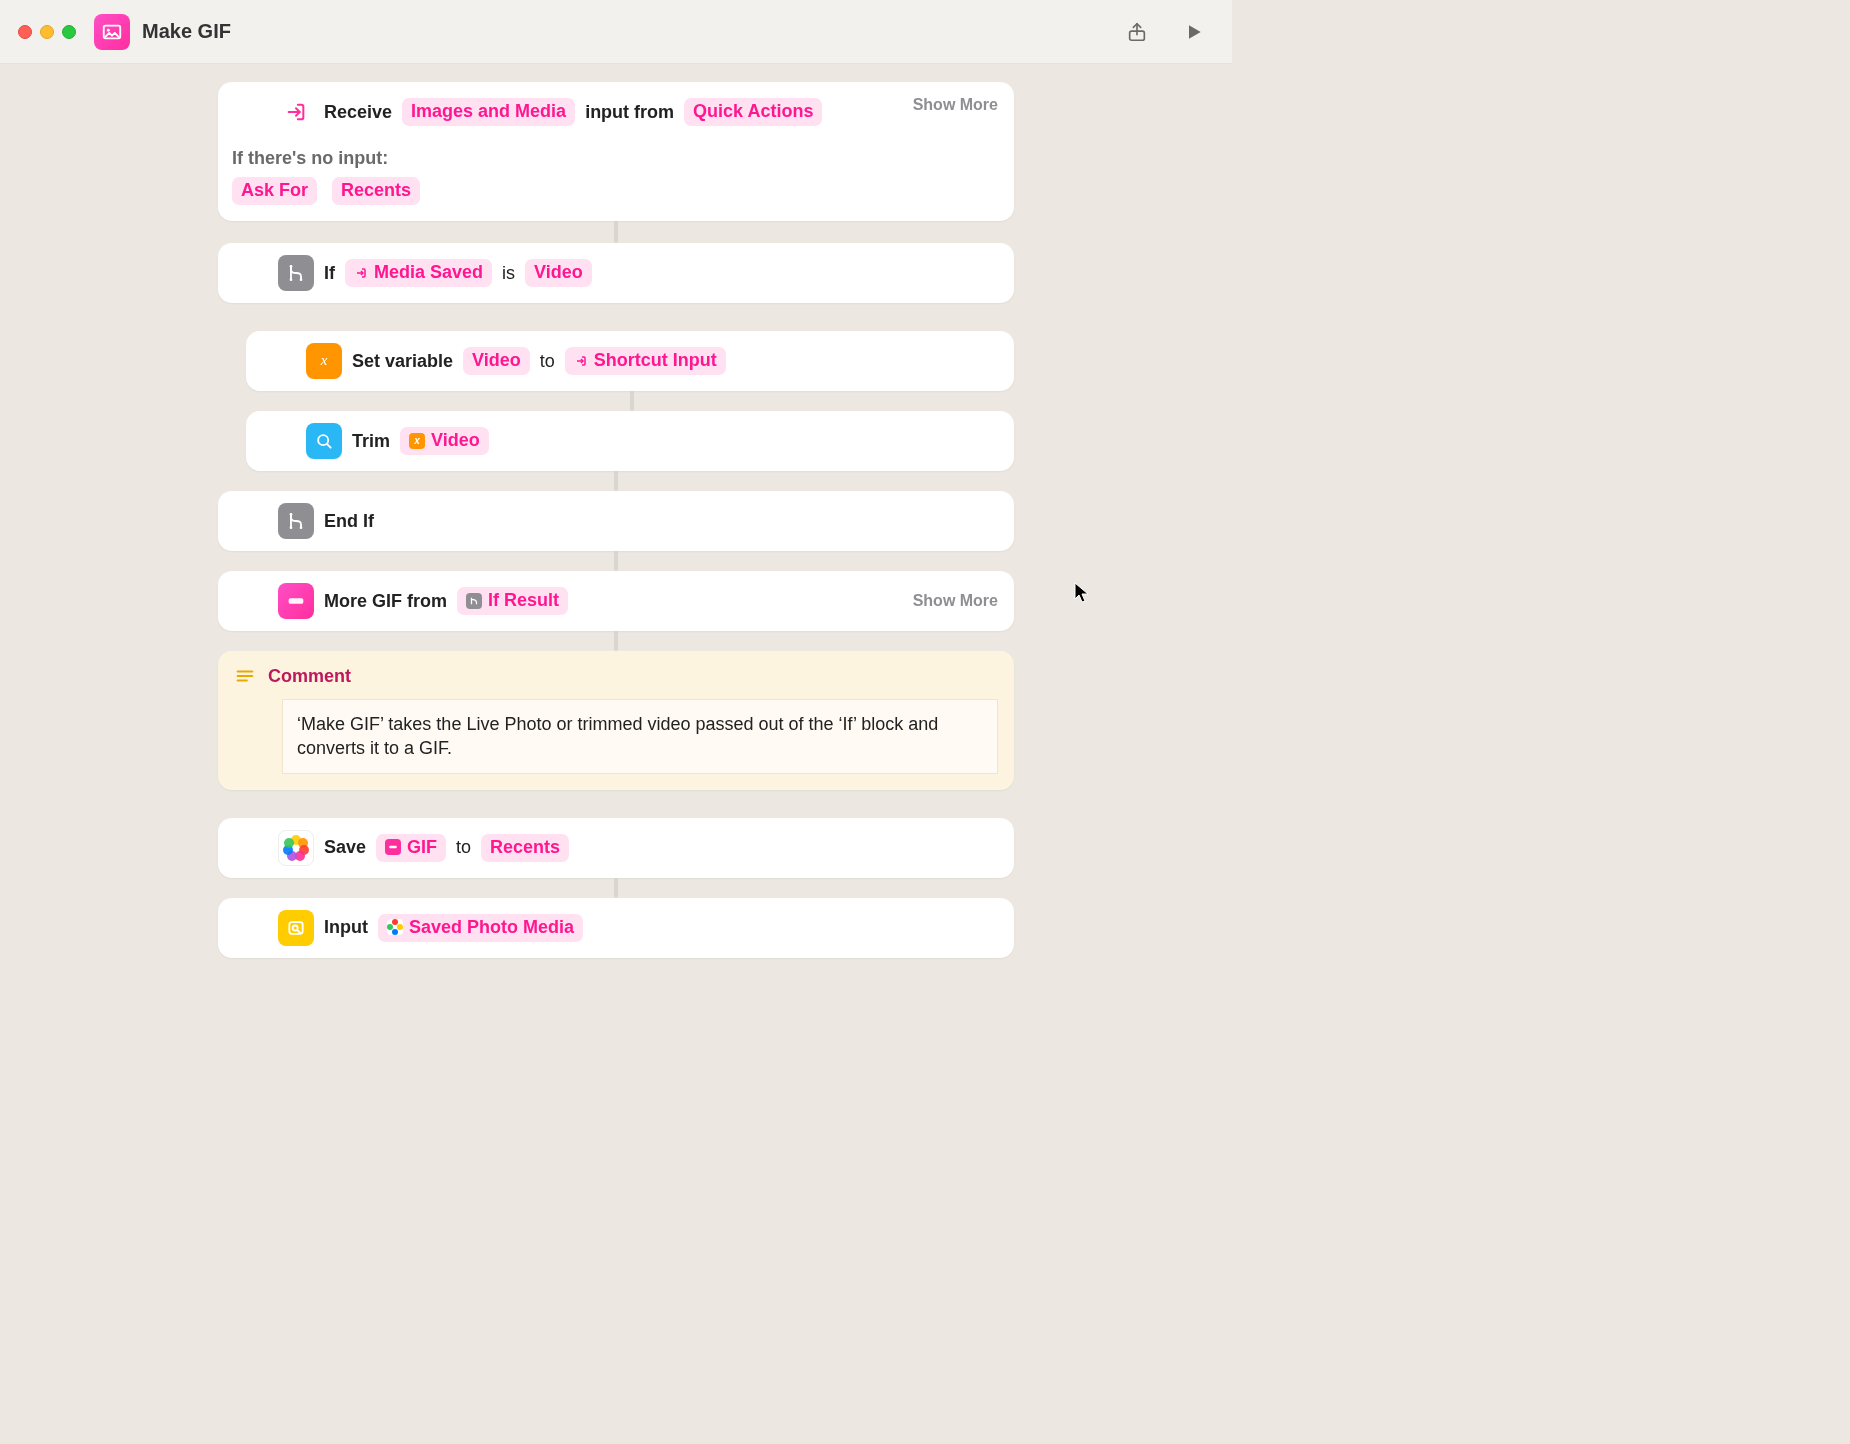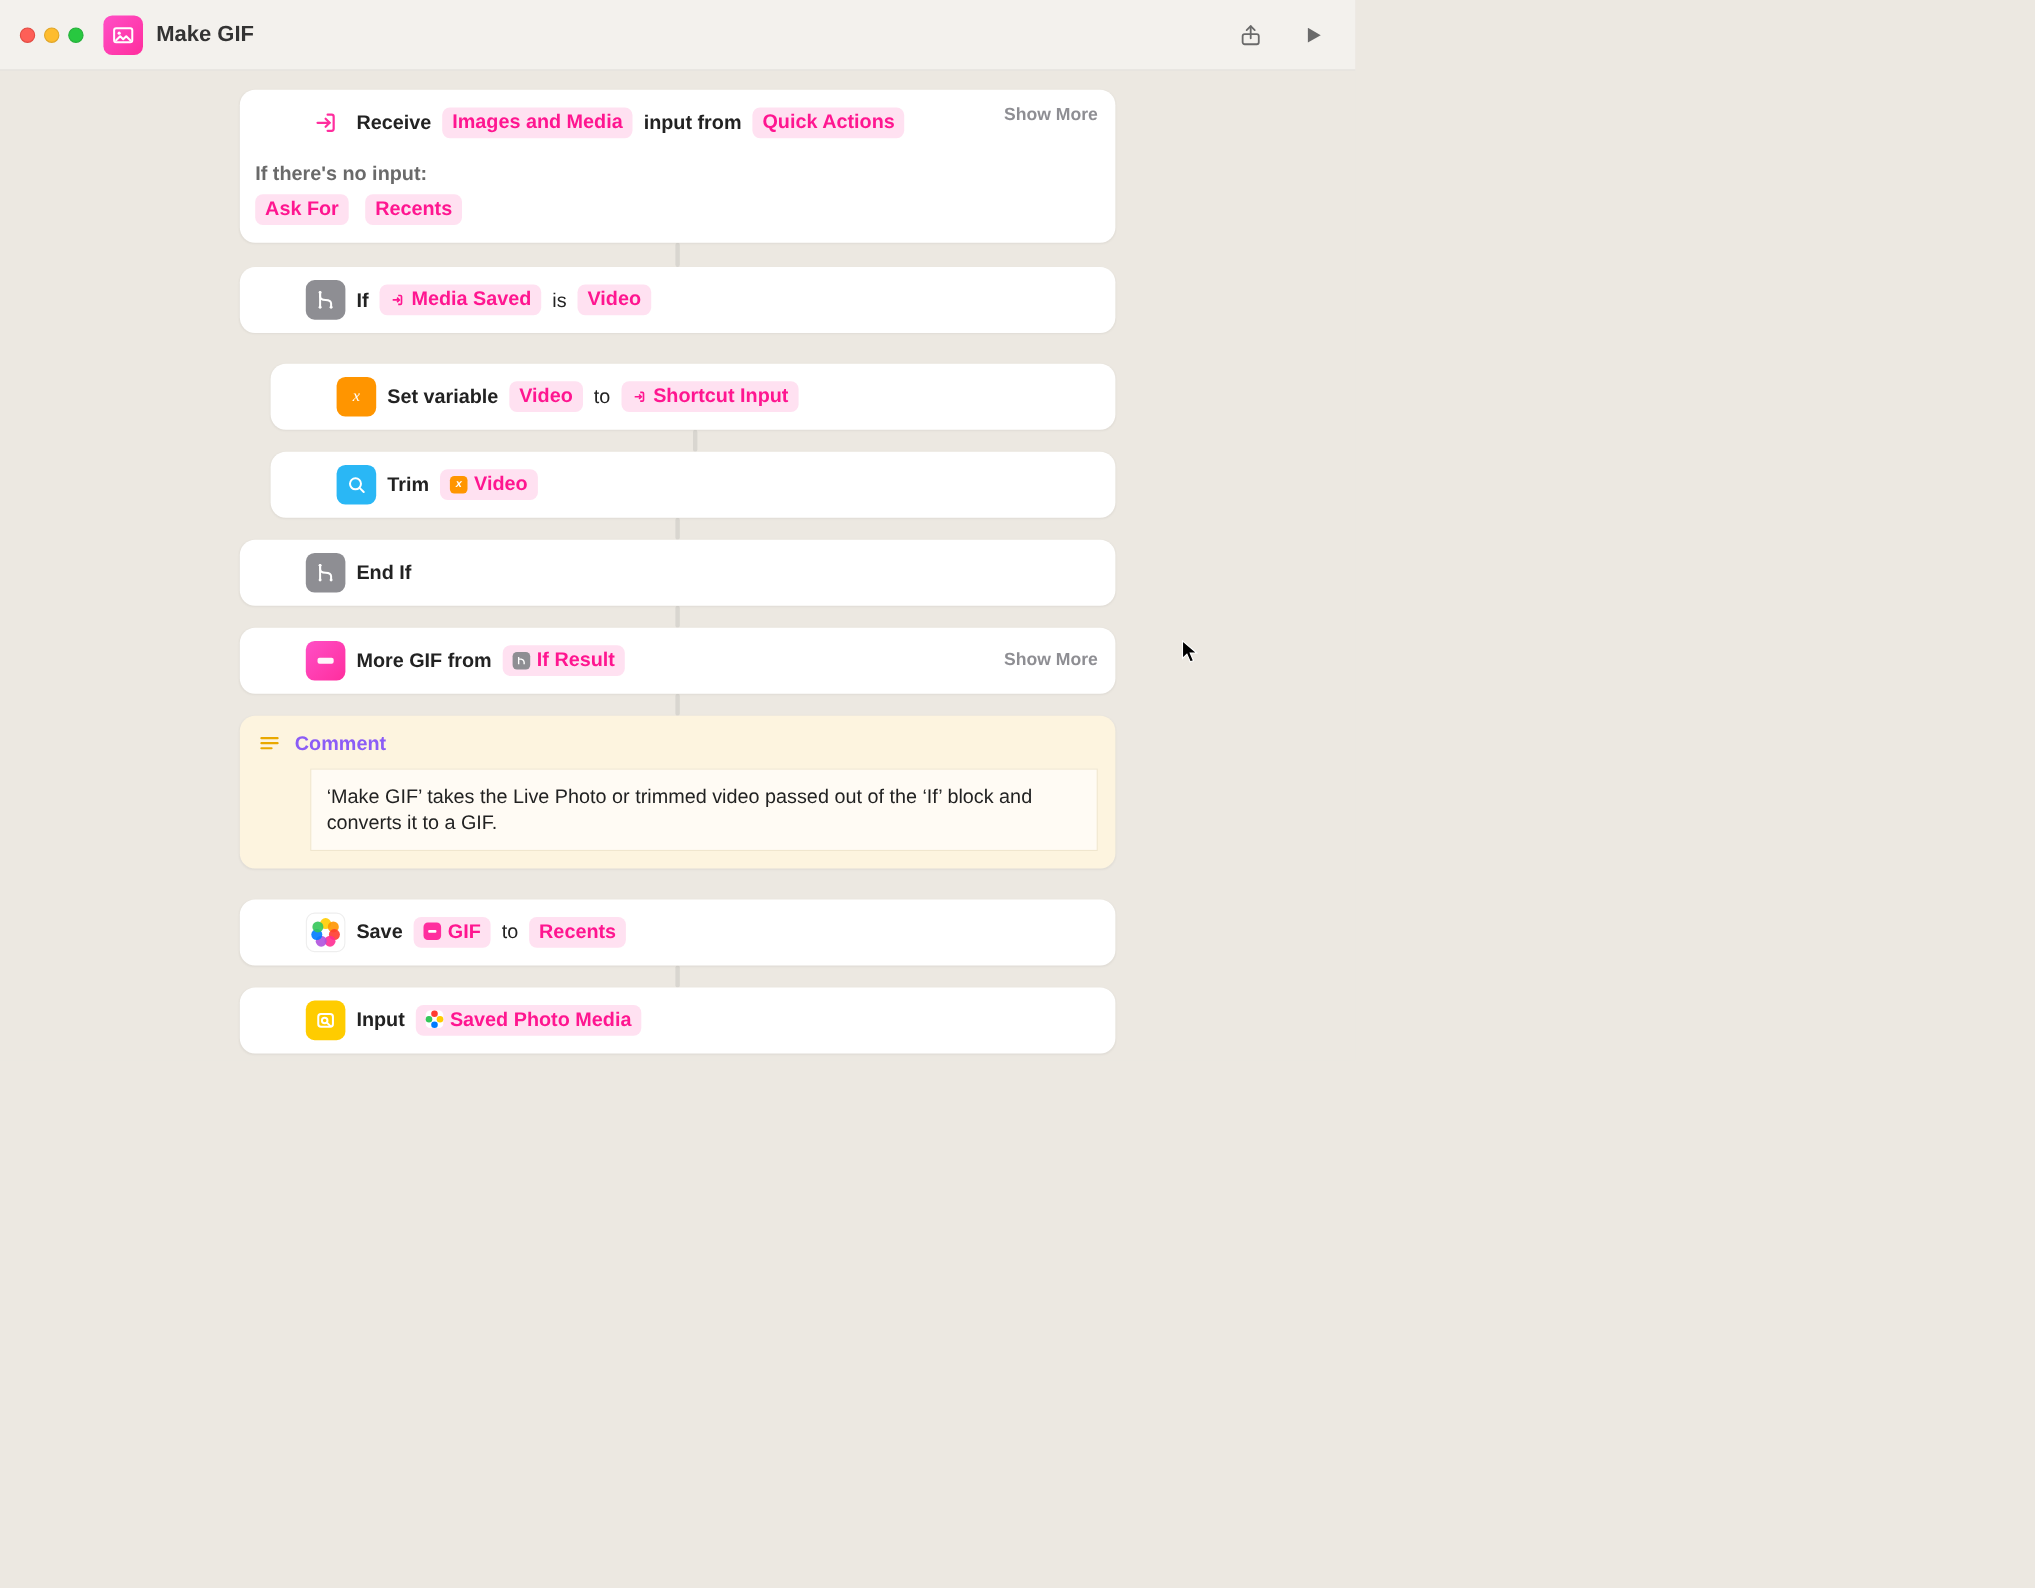--- a/index.html
+++ b/index.html
@@ -141,21 +141,21 @@
 
   .comment-card {
     background: #fdf4df;
     border-radius: 14px;
     box-shadow: 0 1px 2px rgba(0,0,0,0.05);
     padding: 14px 16px 16px;
     margin-top: 16px;
   }
   .comment-head {
     display:flex; align-items:center; gap:12px;
-    color: #8b5cf6; font-weight:700; font-size:18px;
+    color: #be185d; font-weight:700; font-size:18px;
     margin-bottom: 12px;
   }
   .comment-head svg { stroke:#e9a800; }
   .comment-body {
     background: #fffbf4;
     border: 1px solid #f0e6ce;
     border-radius: 0;
     padding: 12px 14px;
     font-size: 18px;
     color: #222;

